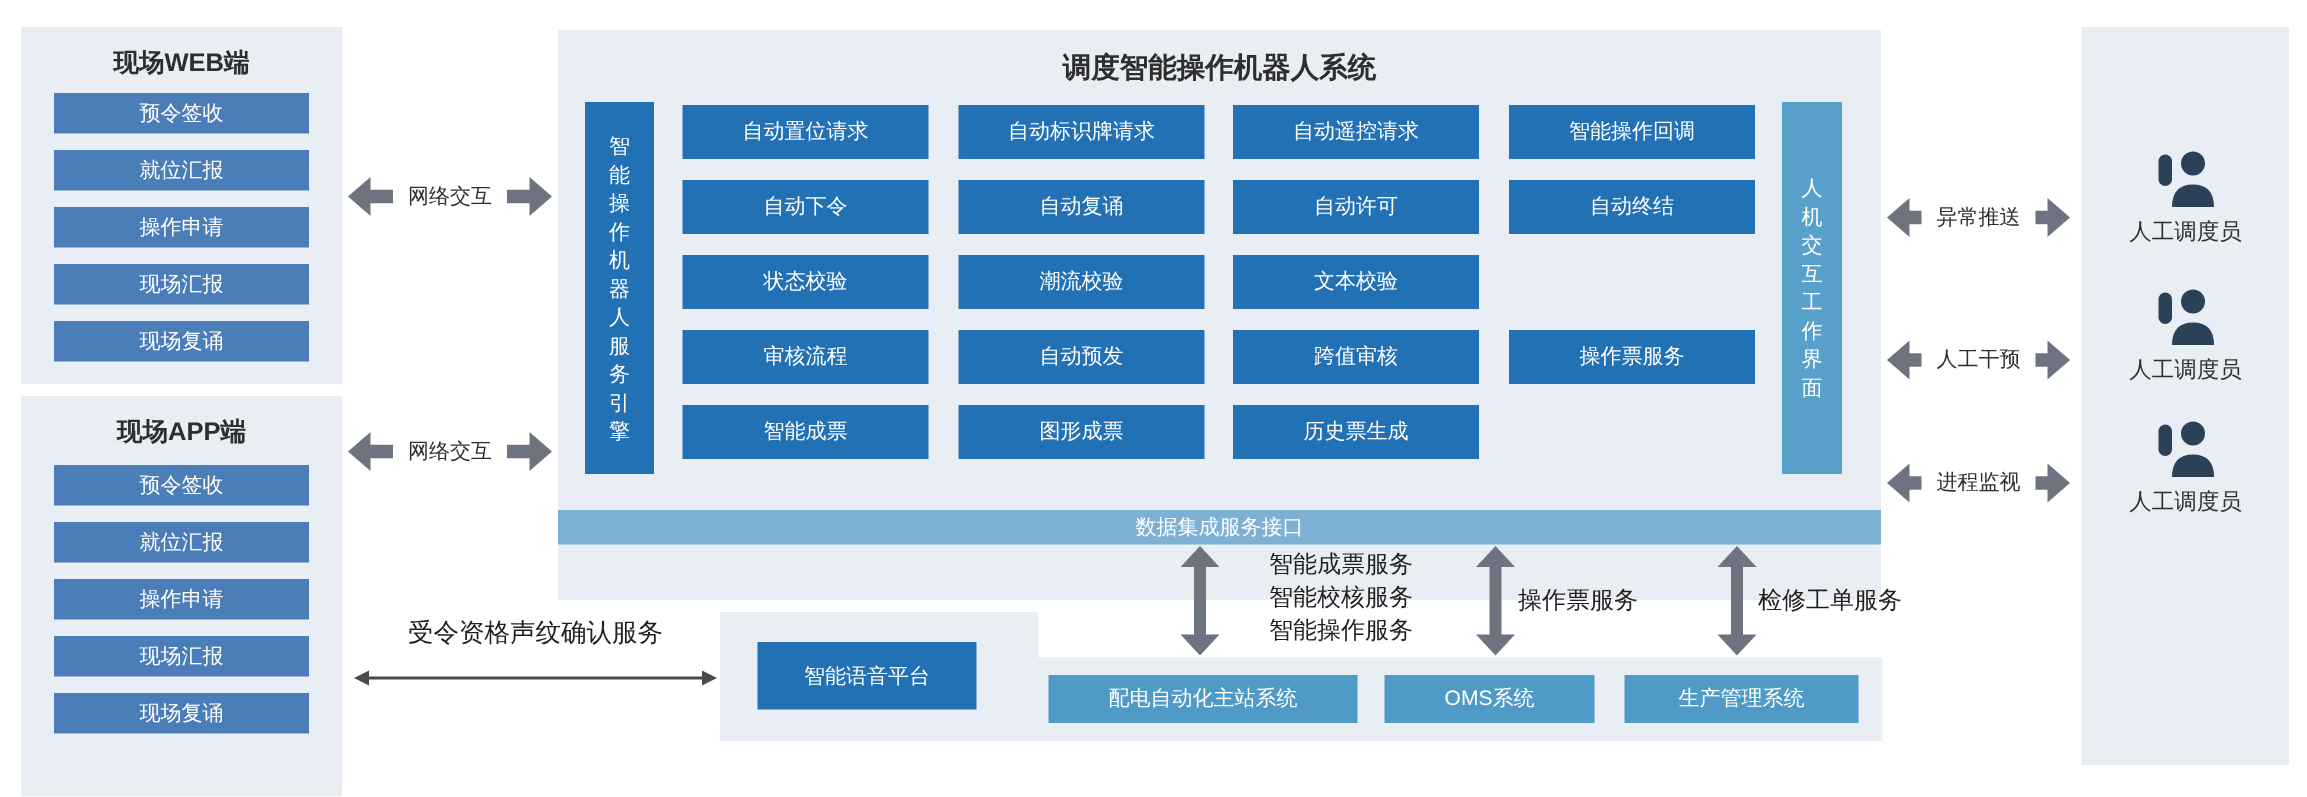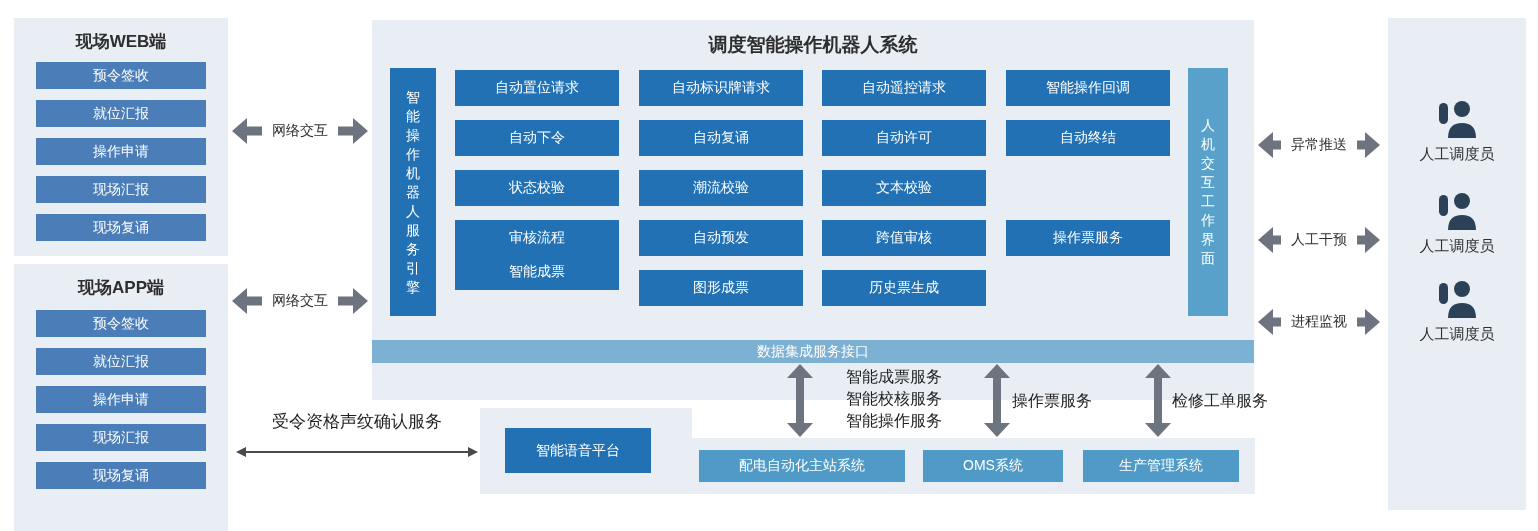--- a/index.html
+++ b/index.html
@@ -99,21 +99,21 @@
 
     <div class="pill grid-btn" style="left:83px;top:150px;">状态校验</div>
     <div class="pill grid-btn" style="left:267px;top:150px;">潮流校验</div>
     <div class="pill grid-btn" style="left:450px;top:150px;">文本校验</div>
 
     <div class="pill grid-btn" style="left:83px;top:200px;">审核流程</div>
     <div class="pill grid-btn" style="left:267px;top:200px;">自动预发</div>
     <div class="pill grid-btn" style="left:450px;top:200px;">跨值审核</div>
     <div class="pill grid-btn" style="left:634px;top:200px;">操作票服务</div>
 
-    <div class="pill grid-btn" style="left:83px;top:234px;">智能成票</div>
+    <div class="pill grid-btn" style="left:83px;top:250px;">智能成票</div>
     <div class="pill grid-btn" style="left:267px;top:250px;">图形成票</div>
     <div class="pill grid-btn" style="left:450px;top:250px;">历史票生成</div>
   </div>
 
   <div class="databar">
     <span>数据集成服务接口</span>
   </div>
 
   <div class="varrow" style="left:786px;top:364px;height:73px;">
     <div class="vshaft"></div>

